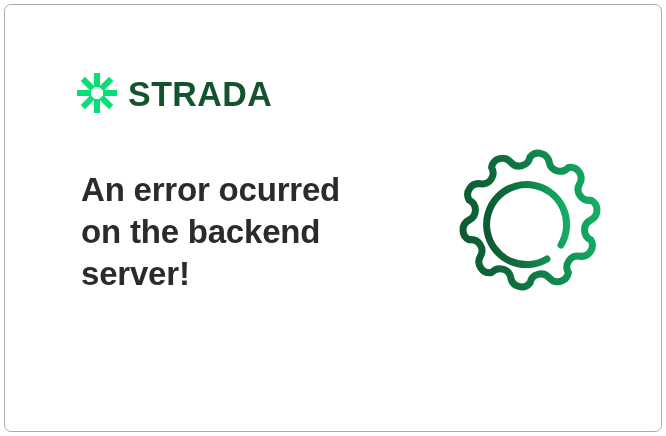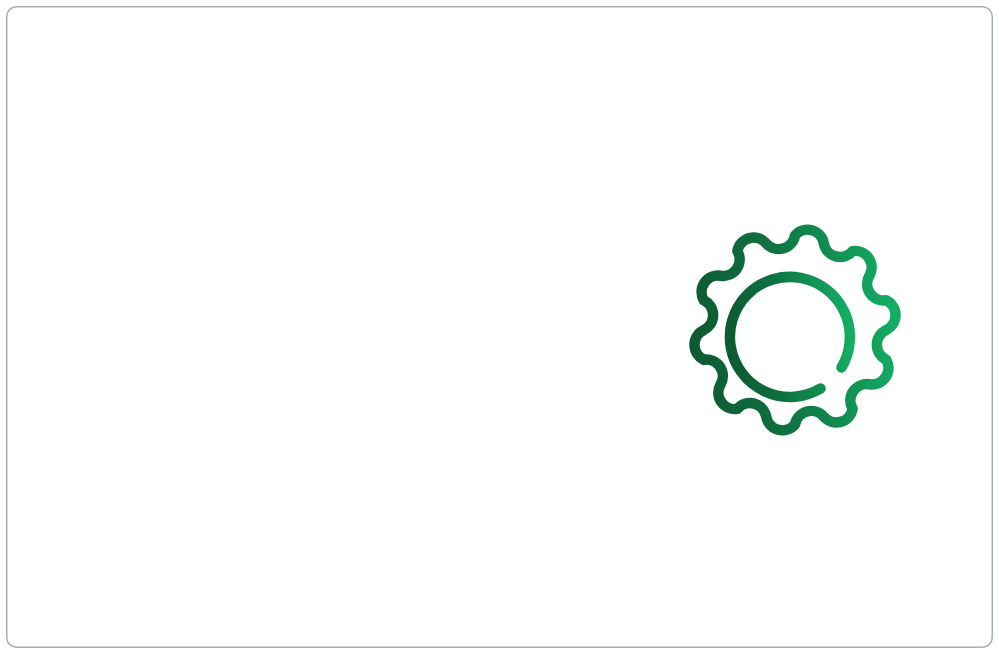--- a/index.html
+++ b/index.html
@@ -91,21 +91,48 @@
     height: 100%;
   }
 </style>
 </head>
 <body>
 
 <div id="page">
 
   <div class="card">
 
+    <div class="logo-lockup">
 
+      <span class="logo-mark-wrap">
+        <svg class="logo-mark" viewBox="0 0 40 40" aria-hidden="true">
+          <g fill="#06df72">
+
+            <polygon points="17.0,0 23.0,0 23.0,14.0 17.0,14.0"></polygon>
+
+            <polygon points="17.0,26.0 23.0,26.0 23.0,40 17.0,40"></polygon>
+
+            <polygon points="0,17.0 14.0,17.0 14.0,23.0 0,23.0"></polygon>
+
+            <polygon points="26.0,17.0 40,17.0 40,23.0 26.0,23.0"></polygon>
+
+            <g transform="rotate(45 20 20)">
+              <polygon points="17.0,0 23.0,0 23.0,14.0 17.0,14.0"></polygon>
+              <polygon points="17.0,26.0 23.0,26.0 23.0,40 17.0,40"></polygon>
+              <polygon points="0,17.0 14.0,17.0 14.0,23.0 0,23.0"></polygon>
+              <polygon points="26.0,17.0 40,17.0 40,23.0 26.0,23.0"></polygon>
+            </g>
+          </g>
+        </svg>
+      </span>
+
+      <span class="logo-wordmark">STRADA</span>
+    </div>
+
+    <h1 class="error-heading">An error ocurred on the backend server!</h1>
 
     <div class="gear-illustration">
       <svg viewBox="0 0 158 156" aria-hidden="true">
         <defs>
           <linearGradient id="gearGrad" x1="0" y1="0.55" x2="1" y2="0.45">
             <stop offset="0%" stop-color="#0d5a33"></stop>
             <stop offset="38%" stop-color="#0f6f3f"></stop>
             <stop offset="72%" stop-color="#119053"></stop>
             <stop offset="100%" stop-color="#14ad63"></stop>
           </linearGradient>

